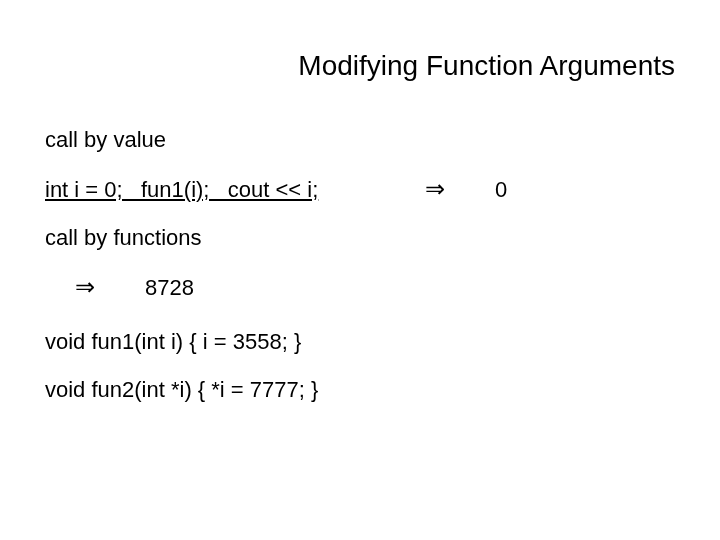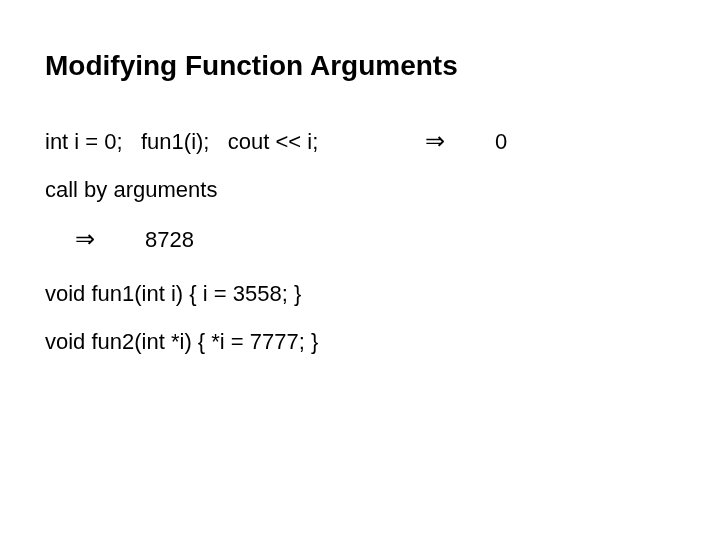--- a/index.html
+++ b/index.html
@@ -12,23 +12,23 @@
     color: #000000;
   }
   .slide {
     position: relative;
     width: 720px;
     height: 540px;
     box-sizing: border-box;
     padding: 50px 45px 0 45px;
   }
   .title {
-    text-align: left;
+    text-align: right;
     font-size: 28px;
-    font-weight: 700;
+    font-weight: 400;
     margin-bottom: 45px;
   }
   .line {
     font-size: 22px;
     font-weight: 400;
     margin-bottom: 22px;
     display: flex;
     align-items: baseline;
   }
   .line.spaced {
@@ -42,39 +42,43 @@
     display: inline-block;
     width: 80px;
     text-align: center;
   }
   .result {
     margin-left: 20px;
   }
   .col-code {
     display: inline-block;
     width: 350px;
+    text-decoration: underline;
   }
 </style>
 </head>
 <body>
 
 <div class="slide">
 
   <div class="title">Modifying Function Arguments</div>
 
 
+  <div class="line spaced">
+    <span>call by value</span>
+  </div>
 
   <div class="line">
     <span class="col-code code-text">int i = 0;   fun1(i);   cout &lt;&lt; i;</span>
     <span class="arrow">⇒</span>
     <span class="result">0</span>
   </div>
 
   <div class="line">
-    <span>call by arguments</span>
+    <span>call by functions</span>
   </div>
 
   <div class="line">
     <span class="arrow">⇒</span>
     <span class="result">8728</span>
   </div>
 
   <div class="line spaced">
     <span class="code-text">void fun1(int i) { i = 3558; }</span>
   </div>

